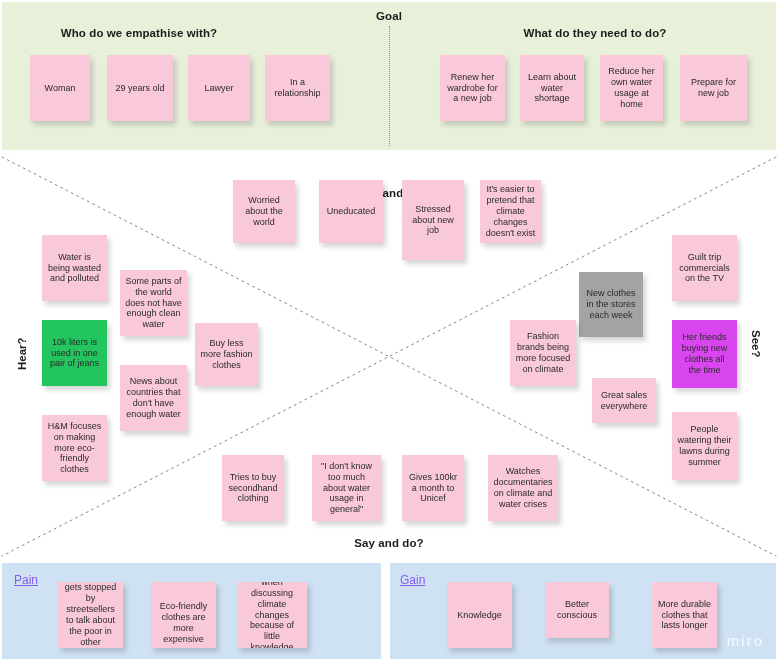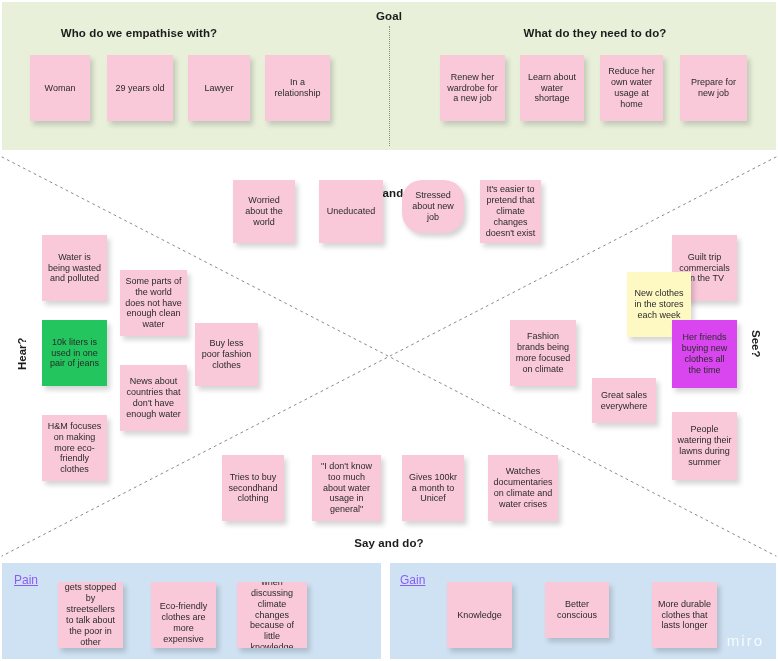--- a/index.html
+++ b/index.html
@@ -178,21 +178,21 @@
       </div>
       <div class="note" style="left: 680px; top: 55px; width: 67px; height: 66px; background: rgb(249, 200, 217);">
         <span>Prepare for new job</span>
       </div>
       <div class="note" style="left: 233px; top: 180px; width: 62px; height: 63px; background: rgb(249, 200, 217);">
         <span>Worried about the world</span>
       </div>
       <div class="note" style="left: 319px; top: 180px; width: 64px; height: 63px; background: rgb(249, 200, 217);">
         <span>Uneducated</span>
       </div>
-      <div class="note" style="left: 402px; top: 180px; width: 62px; height: 53px; background: rgb(249, 200, 217); border-radius: 20px;">
+      <div class="note" style="left: 402px; top: 180px; width: 62px; height: 80px; background: rgb(249, 200, 217);">
         <span>Stressed about new job</span>
       </div>
       <div class="note" style="left: 480px; top: 180px; width: 61px; height: 63px; background: rgb(249, 200, 217);">
         <span>It's easier to pretend that climate changes doesn't exist</span>
       </div>
       <div class="note" style="left: 42px; top: 235px; width: 65px; height: 66px; background: rgb(249, 200, 217);">
         <span>Water is being wasted and polluted</span>
       </div>
       <div class="note" style="left: 120px; top: 270px; width: 67px; height: 66px; background: rgb(249, 200, 217);">
         <span>Some parts of the world does not have enough clean water</span>
@@ -200,26 +200,26 @@
       <div class="note" style="left: 42px; top: 320px; width: 65px; height: 66px; background: #22c55e;">
         <span>10k liters is used in one pair of jeans</span>
       </div>
       <div class="note" style="left: 120px; top: 365px; width: 67px; height: 66px; background: rgb(249, 200, 217);">
         <span>News about countries that don't have enough water</span>
       </div>
       <div class="note" style="left: 42px; top: 415px; width: 65px; height: 66px; background: rgb(249, 200, 217);">
         <span>H&amp;M focuses on making more eco-friendly clothes</span>
       </div>
       <div class="note" style="left: 195px; top: 323px; width: 63px; height: 63px; background: rgb(249, 200, 217);">
-        <span>Buy less poor fashion clothes</span>
+        <span>Buy less more fashion clothes</span>
       </div>
       <div class="note" style="left: 672px; top: 235px; width: 65px; height: 66px; background: rgb(249, 200, 217);">
         <span>Guilt trip commercials on the TV</span>
       </div>
-      <div class="note" style="left: 627px; top: 272px; width: 64px; height: 65px; background: #fef9c3;">
+      <div class="note" style="left: 579px; top: 272px; width: 64px; height: 65px; background: #a3a3a3;">
         <span>New clothes in the stores each week</span>
       </div>
       <div class="note" style="left: 510px; top: 320px; width: 66px; height: 66px; background: rgb(249, 200, 217);">
         <span>Fashion brands being more focused on climate</span>
       </div>
       <div class="note" style="left: 672px; top: 320px; width: 65px; height: 68px; background: #d946ef;">
         <span>Her friends buying new clothes all the time</span>
       </div>
       <div class="note" style="left: 592px; top: 378px; width: 64px; height: 45px; background: rgb(249, 200, 217);">
         <span>Great sales everywhere</span>

